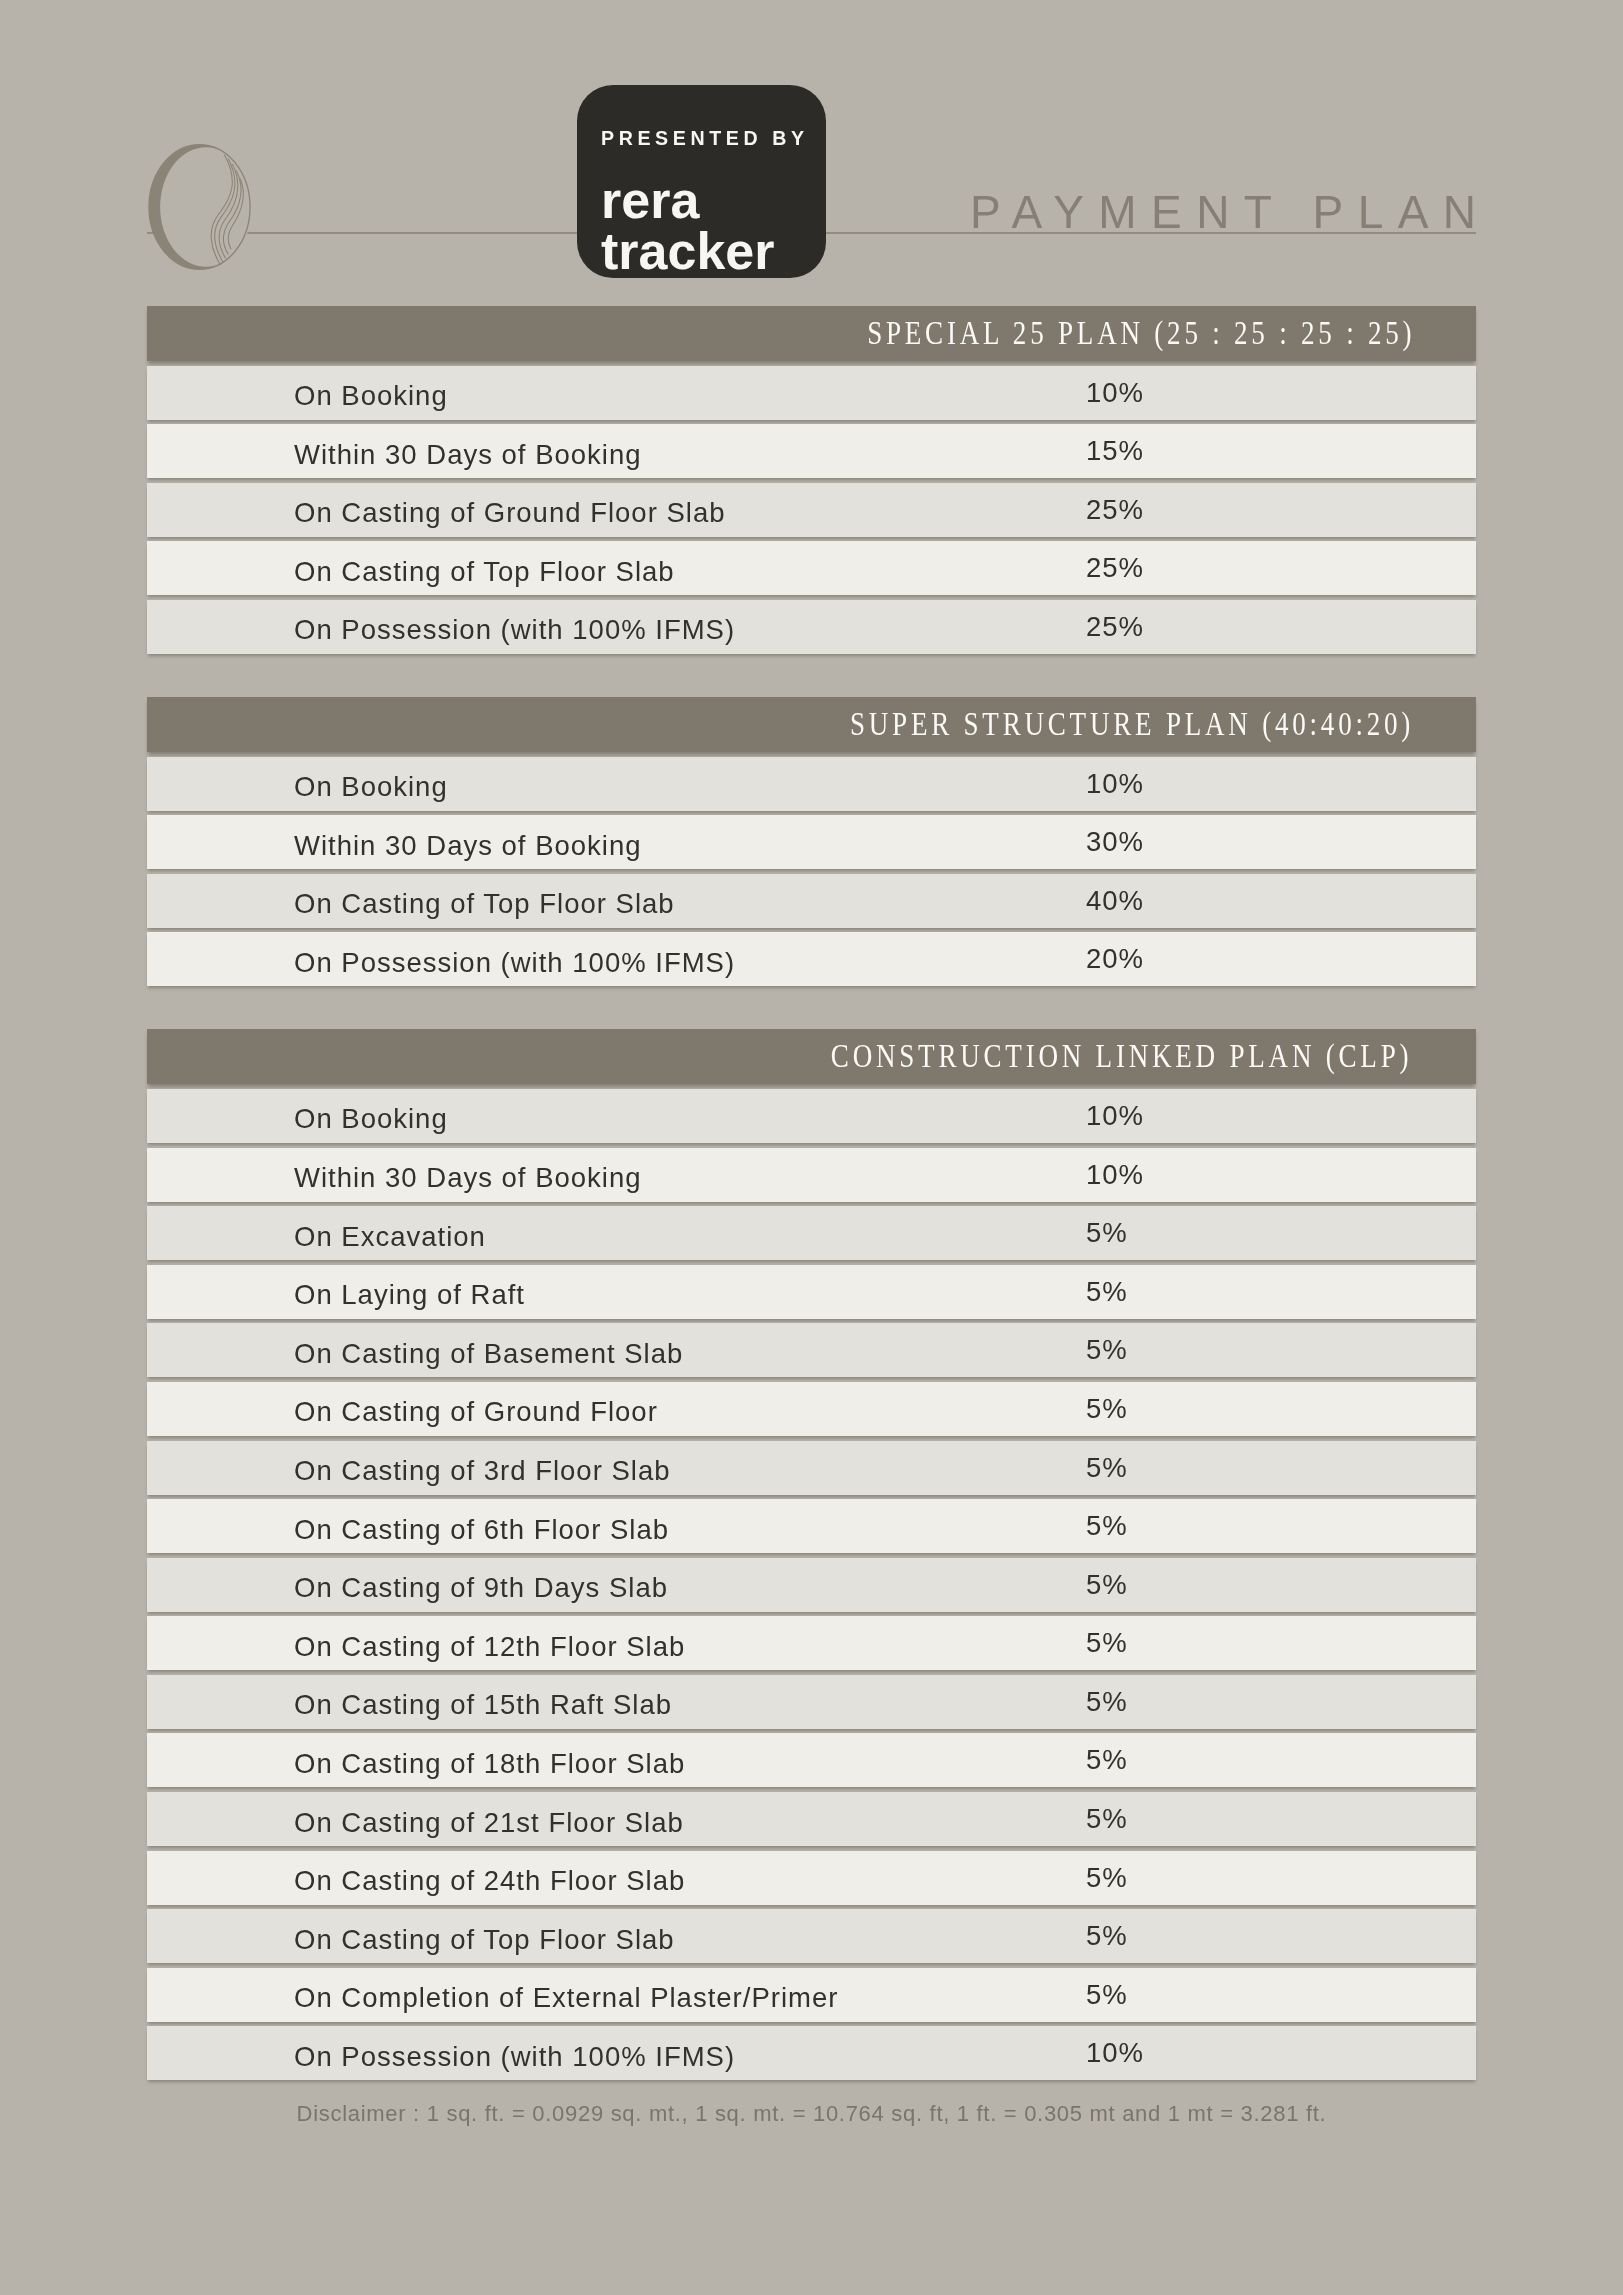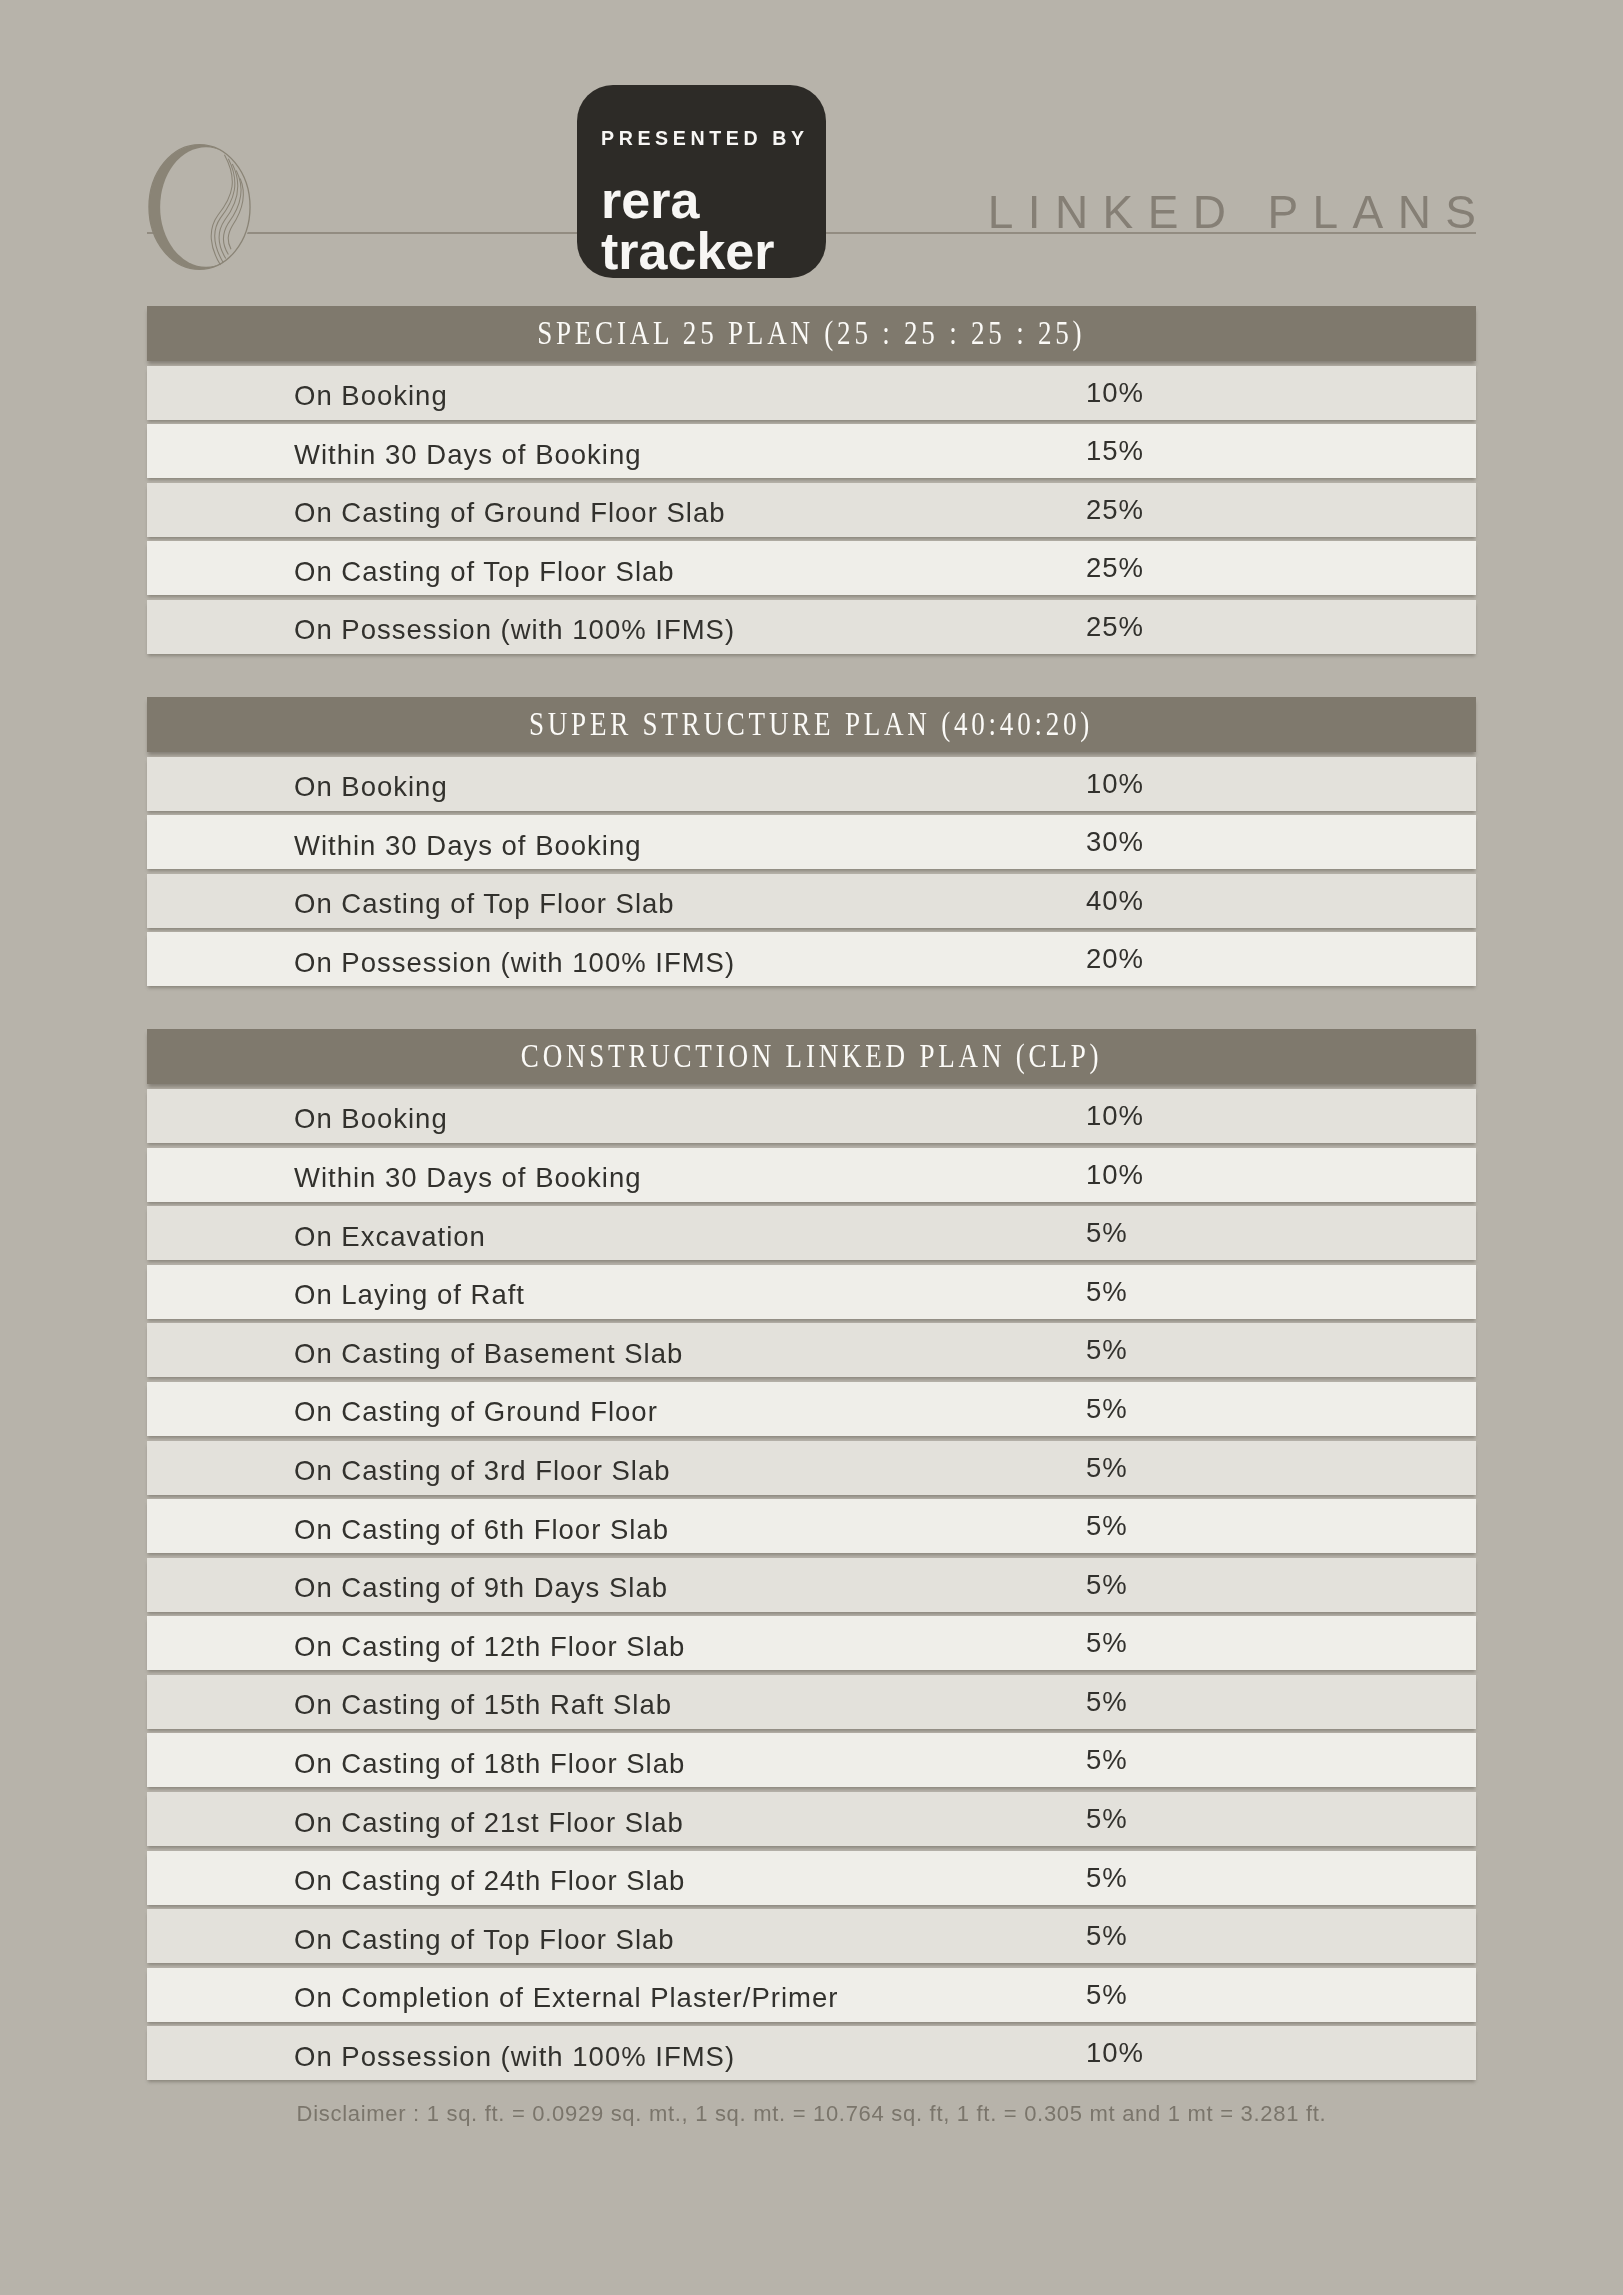--- a/index.html
+++ b/index.html
@@ -75,21 +75,21 @@
   }
 
   
   .plan { margin-top: 43px; }
   .plan:first-child { margin-top: 72px; }
   .plan-header {
     height: 55px;
     background: #7f796d;
     display: flex;
     align-items: center;
-    justify-content: center;
+    justify-content: flex-end;
     margin-bottom: 4.6px;
     box-shadow: 0 3.9px 3.9px -1.3px rgba(70, 65, 55, 0.45);
   }
   .plan-title {
     font-family: "Liberation Serif", serif;
     font-size: 33px;
     font-weight: 500;
     letter-spacing: 4.6px;
     color: #fbfaf7;
     display: inline-block;
@@ -157,21 +157,21 @@
     </div>
 
     <div class="badge">
       <div class="badge-kicker">PRESENTED BY</div>
       <div class="badge-brand">
         <span>rera</span>
         <span>tracker</span>
       </div>
     </div>
 
-    <h1 class="page-title">LINKED PLANS</h1>
+    <h1 class="page-title">PAYMENT PLAN</h1>
   </header>
 
   <div class="rule"></div>
 
   <main id="tables">
 
   <section class="plan">
         <div class="plan-header">
           <span class="plan-title">SPECIAL 25 PLAN (25 : 25 : 25 : 25)</span>
         </div>

